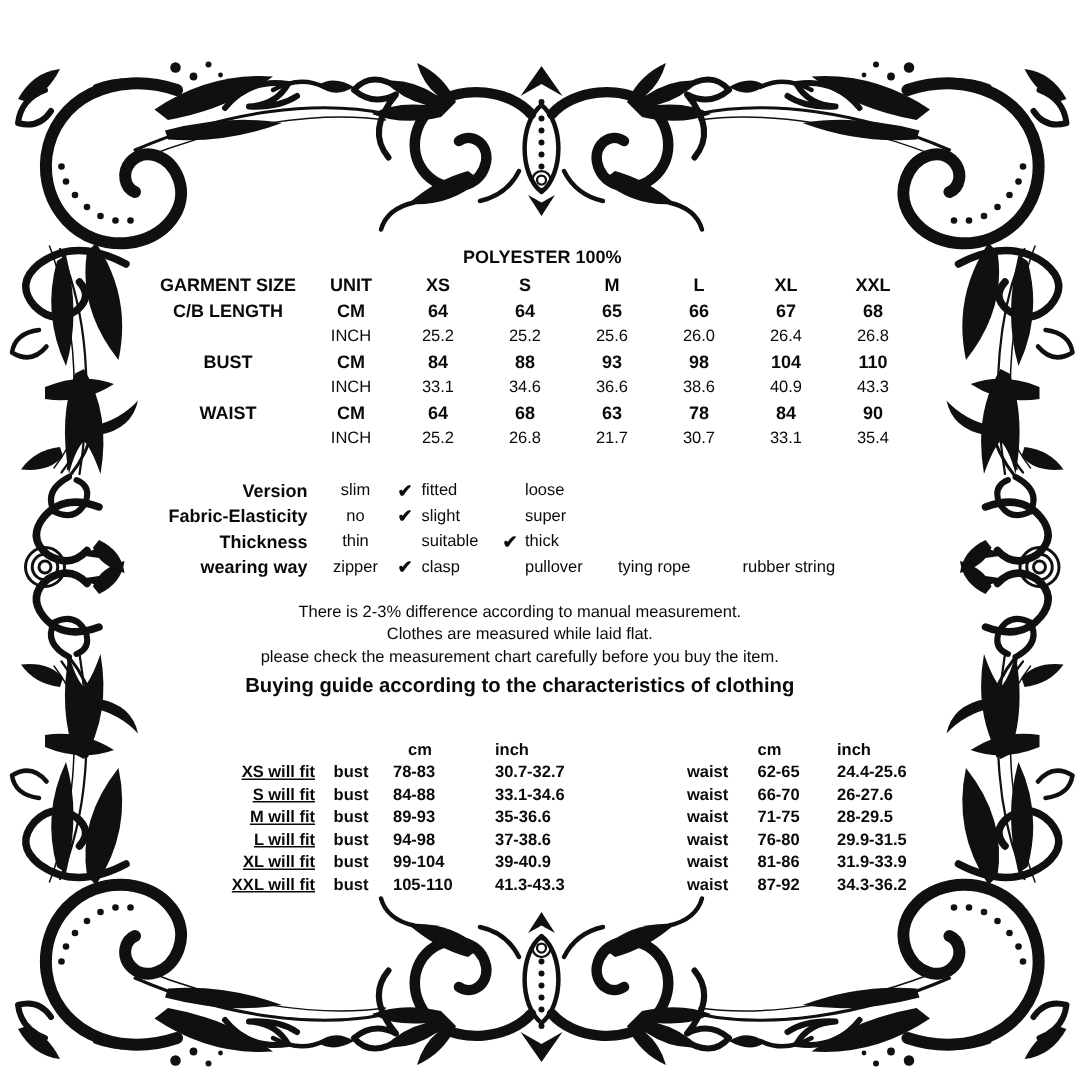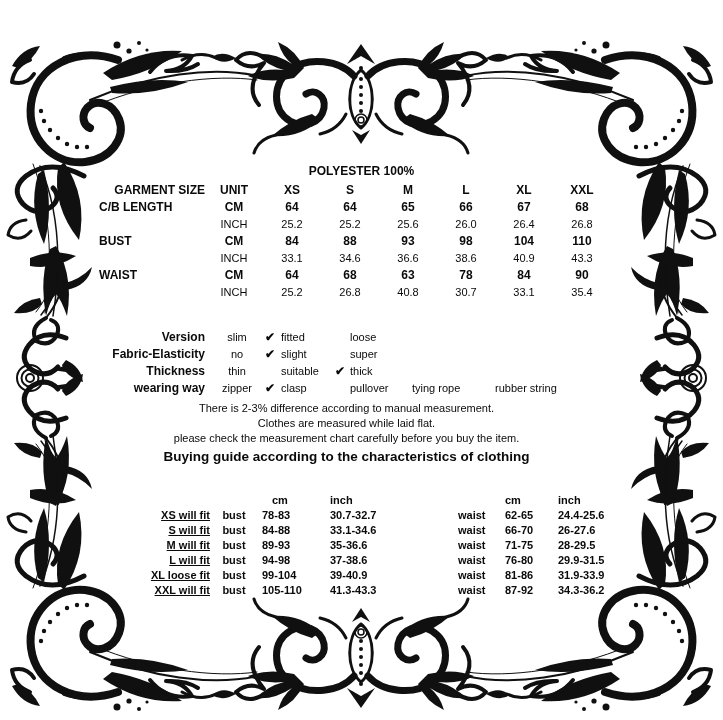--- a/index.html
+++ b/index.html
@@ -19,28 +19,28 @@
     font-size:12px;font-weight:bold;top:148px;
   }
 
   table{border-collapse:collapse;table-layout:fixed;}
   td,th{padding:0;margin:0;white-space:nowrap;overflow:visible;}
 
   
   .size-table{position:absolute;left:95px;top:166px;width:516px;}
   .size-table th,.size-table td{height:17px;line-height:17px;font-size:11px;text-align:center;}
   .size-table th{font-size:12px;font-weight:bold;}
-  .size-table th.lbl{text-align:right;padding-left:4px;}
+  .size-table th.lbl{text-align:center;padding-left:4px;}
   .size-table td.lbl{text-align:left;padding-left:4px;font-weight:bold;font-size:12px;}
-  .size-table tr.cm td{font-weight:bold;font-size:12px;}
+  .size-table tr.cm td{font-weight:bold;font-size:12px;text-align:center;}
   .size-table tr.cm td.unit{font-weight:bold;}
   .size-table tr.inch td{font-weight:normal;font-size:11px;}
 
   
-  .chars-table{position:absolute;left:100px;top:313px;width:490px;}
+  .chars-table{position:absolute;left:100px;top:303px;width:490px;}
   .chars-table td{height:17px;line-height:17px;font-size:11px;text-align:left;}
   .chars-table td.lbl{text-align:right;font-weight:bold;font-size:12px;padding-right:10px;}
   .chars-table td.opt1{text-align:center;}
   .chars-table td.chk{text-align:center;font-weight:bold;font-size:12px;}
 
   
   .notes{position:absolute;left:0;top:385px;width:693px;text-align:center;}
   .notes .line{font-size:11px;line-height:15px;}
   .notes .heading{font-size:13.5px;font-weight:bold;margin-top:3px;line-height:16px;}
 
@@ -227,21 +227,21 @@
       <td>63</td>
       <td>78</td>
       <td>84</td>
       <td>90</td>
     </tr>
     <tr class="inch">
       <td class="lbl"></td>
       <td class="unit">INCH</td>
       <td>25.2</td>
       <td>26.8</td>
-      <td>40.8</td>
+      <td>21.7</td>
       <td>30.7</td>
       <td>33.1</td>
       <td>35.4</td>
     </tr>
   </tbody>
     </table>
 
   <table class="chars-table">
     <colgroup>
       <col style="width:115px">
@@ -360,21 +360,21 @@
       <td class="lbl">L will fit</td>
       <td class="bust">bust</td>
       <td class="cm1">94-98</td>
       <td class="in1">37-38.6</td>
       <td></td>
       <td class="waist">waist</td>
       <td class="cm2">76-80</td>
       <td class="in2">29.9-31.5</td>
     </tr>
     <tr>
-      <td class="lbl">XL loose fit</td>
+      <td class="lbl">XL will fit</td>
       <td class="bust">bust</td>
       <td class="cm1">99-104</td>
       <td class="in1">39-40.9</td>
       <td></td>
       <td class="waist">waist</td>
       <td class="cm2">81-86</td>
       <td class="in2">31.9-33.9</td>
     </tr>
     <tr>
       <td class="lbl">XXL will fit</td>

